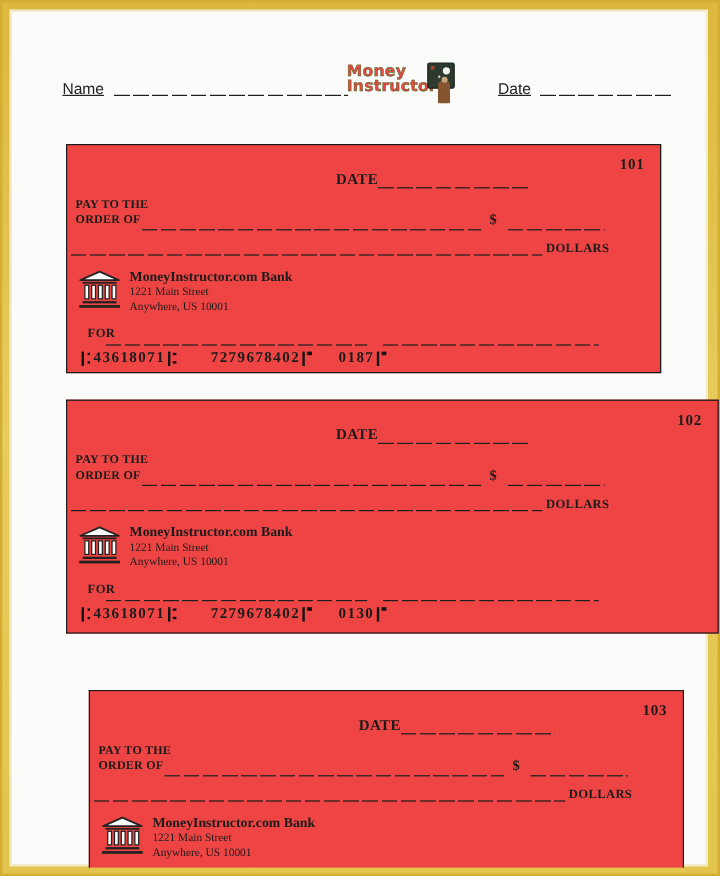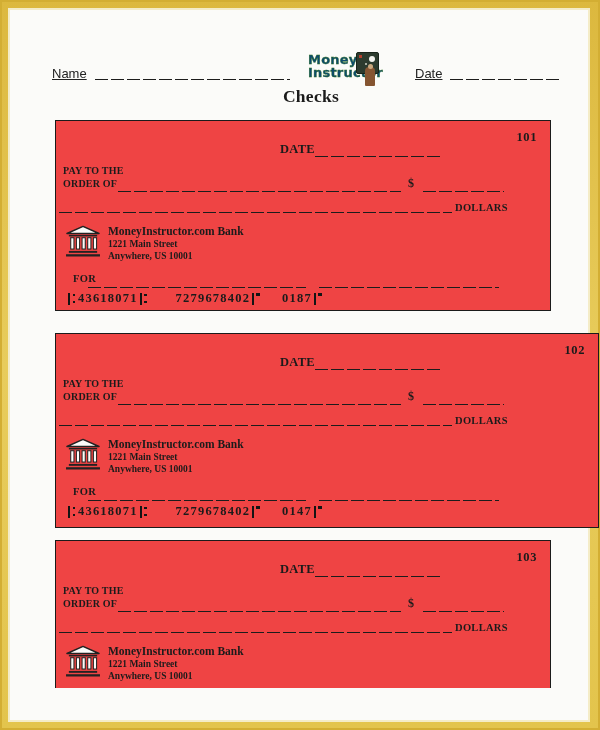--- a/index.html
+++ b/index.html
@@ -15,54 +15,54 @@
   .ln{background:repeating-linear-gradient(90deg,#1c1c1c 0 13px,rgba(0,0,0,0) 13px 16px) left bottom/100% 1.4px no-repeat;}
   .abs{position:absolute;}
 
   
   .hdr-label{position:absolute;font:13px "Liberation Sans",sans-serif;color:#222;text-decoration:underline;}
   .name-label{left:44px;top:58px;}
   .name-line{left:87px;top:55px;width:195px;height:17px;}
   .date-label{left:407px;top:58px;}
   .date-line{left:442px;top:55px;width:110px;height:17px;}
 
-  .logo-text{position:absolute;left:300px;top:45px;font:bold 13px/13px "DejaVu Sans",sans-serif;
-             color:#0c4a6e;-webkit-text-stroke:.4px #2f7020;letter-spacing:.2px;}
+  .logo-text{position:absolute;left:281px;top:45px;font:bold 13px/13px "DejaVu Sans",sans-serif;
+             color:#ef4444;-webkit-text-stroke:.4px #2f7020;letter-spacing:.2px;}
   .logo-icon{position:absolute;left:346px;top:44px;width:26px;height:35px;}
   .logo-board{position:absolute;left:2px;top:0;width:21px;height:20px;background:#2c3b2e;border:1px solid #18241a;border-radius:2px;}
   .logo-coin{position:absolute;right:3px;top:3px;width:6px;height:6px;background:#f2f2ee;border-radius:50%;box-shadow:-6px 5px 0 -2px #cfd4c8;}
   .logo-red{position:absolute;left:2px;top:2px;width:3px;height:3px;background:#b3402e;}
   .logo-figure{position:absolute;left:11px;top:15px;width:10px;height:19px;background:#855531;border-radius:4px 4px 1px 1px;}
   .logo-head{position:absolute;left:2.5px;top:-3px;width:5px;height:5px;background:#caa87e;border-radius:50%;}
 
   .title{position:absolute;left:0;right:0;top:78px;text-align:center;text-indent:24px;
          font:bold 17.5px "Liberation Serif",serif;letter-spacing:.3px;}
 
   
   .check{position:absolute;left:47px;width:494px;border:1.5px solid #1b1b1b;background:#ef4444;}
   .c1{top:112px;height:189px;}
   .c2{top:325px;height:193px;padding-left:48px;}
-  .c3{top:532px;height:147px;border-bottom:none;overflow:hidden;}
+  .c3{top:567px;height:147px;border-bottom:none;overflow:hidden;margin-left:19px;}
 
   .chk-number{position:absolute;top:9px;right:13px;font:bold 12.5px "Liberation Serif",serif;letter-spacing:.6px;}
   .chk-date{position:absolute;left:224px;top:21px;display:flex;align-items:flex-end;}
   .chk-date-label{font:bold 12.5px "Liberation Serif",serif;letter-spacing:.3px;}
   .chk-date-line{display:inline-block;width:128px;height:13px;}
 
   .pay-to{position:absolute;left:7px;top:43px;font:bold 10px/13px "Liberation Serif",serif;letter-spacing:.2px;}
   .payee-line{left:62px;top:57px;width:283px;height:14px;}
   .dollar{position:absolute;left:352px;top:55px;font:bold 12px "Liberation Serif",serif;}
   .amount-line{left:367px;top:57px;width:81px;height:14px;}
   .words-line{left:3px;top:77px;width:393px;height:15px;}
   .dollars-label{position:absolute;left:399px;top:81px;font:bold 10.5px "Liberation Serif",serif;letter-spacing:.3px;}
 
   .bank-icon{position:absolute;left:8px;top:104px;}
   .bank-name{position:absolute;left:52px;top:104px;font:bold 11.5px "Liberation Serif",serif;}
   .bank-addr{position:absolute;left:52px;top:118px;font:9.5px/11.5px "Liberation Serif",serif;}
-  .bank-addr span{display:block;font-weight:bold;}
+  .bank-addr span{display:block;}
 
   .for-label{position:absolute;left:17px;top:152px;font:bold 10.5px "Liberation Serif",serif;letter-spacing:.3px;}
   .memo-line{left:32px;top:152px;width:218px;height:15px;}
   .sig-line{left:263px;top:152px;width:180px;height:15px;}
 
   .micr{position:absolute;left:10px;top:170px;display:flex;align-items:center;
         font:bold 12.5px "Liberation Serif",serif;letter-spacing:1.2px;}
   .msp1{display:inline-block;width:26px;}
   .msp2{display:inline-block;width:20px;}
   .msym{display:inline-block;position:relative;width:8px;height:12px;margin:0 2px;}
@@ -90,21 +90,20 @@
       <span class="logo-coin"></span>
     </div>
     <div class="logo-figure">
       <span class="logo-head"></span>
     </div>
   </div>
 
   <span class="hdr-label date-label">Date</span>
   <span class="abs ln date-line"></span>
 
-  <div class="title">Checks</div>
 
   <div class="check c1">
     <span class="chk-number">101</span>
     <div class="chk-date">
       <span class="chk-date-label">DATE</span>
       <span class="ln chk-date-line"></span>
     </div>
     <div class="pay-to">
       <div>PAY TO THE</div>
       <div>ORDER OF</div>
@@ -185,21 +184,21 @@
     <span class="abs ln memo-line"></span>
     <span class="abs ln sig-line"></span>
     <div class="micr">
       <span class="msym transit"></span>
           <span>43618071</span>
           <span class="msym transit"></span>
       <span class="msp1"></span>
       <span>7279678402</span>
           <span class="msym onus"></span>
       <span class="msp2"></span>
-      <span>0147</span>
+      <span>0130</span>
           <span class="msym onus"></span>
     </div>
   </div>
 
   <div class="check c3">
     <span class="chk-number">103</span>
     <div class="chk-date">
       <span class="chk-date-label">DATE</span>
       <span class="ln chk-date-line"></span>
     </div>

